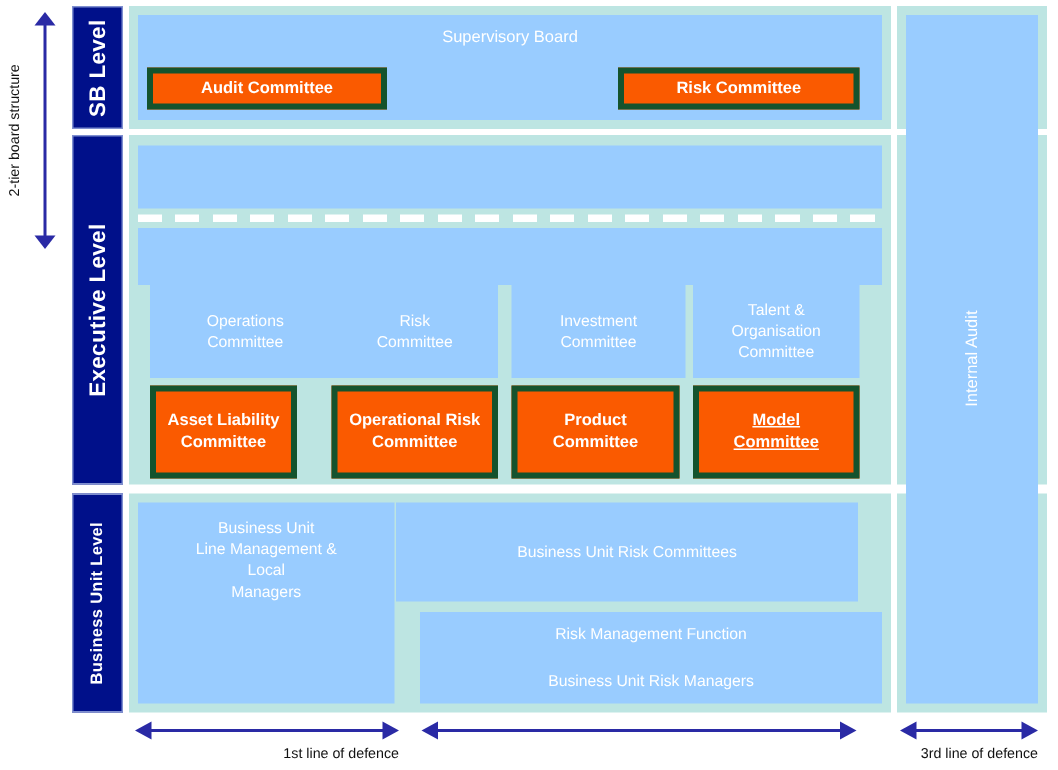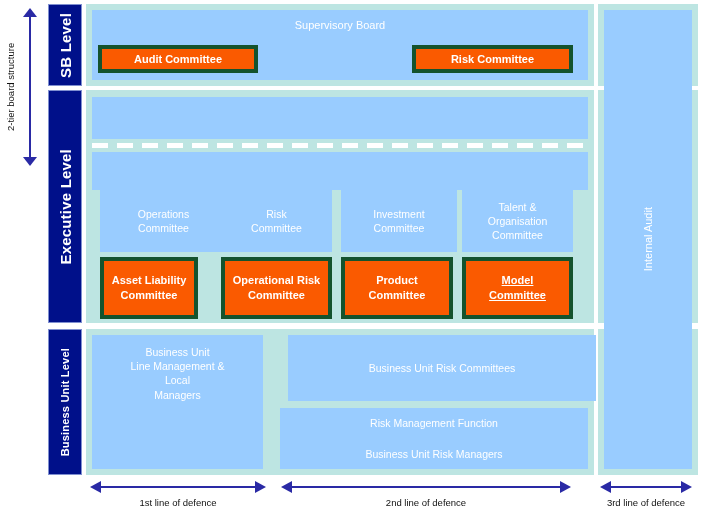--- a/index.html
+++ b/index.html
@@ -106,36 +106,36 @@
   
   .exec-o{top:257px;height:62px;font-size:11px;}
   #o-asset{left:100px;width:98px;}
   #o-oprisk{left:221px;width:111px;}
   #o-product{left:341px;width:112px;}
   #o-model{left:462px;width:111px;text-decoration:underline;}
 
   
   #bu-line-mgmt{left:92px;top:335px;width:171px;height:134px;font-size:10.5px;font-weight:normal;
      align-items:flex-start;padding-top:10px;}
-  #bu-risk-committees{left:288px;top:335px;width:308px;height:66px;font-size:10.5px;font-weight:normal;}
+  #bu-risk-committees{left:264px;top:335px;width:308px;height:66px;font-size:10.5px;font-weight:normal;}
   #bu-rmf{left:280px;top:408px;width:308px;height:61px;font-size:10.5px;font-weight:normal;
      flex-direction:column;justify-content:center;gap:16px;}
 
   
   #internal-audit{left:604px;top:10px;width:88px;height:459px;font-size:11px;font-weight:normal;}
   #internal-audit span{writing-mode:vertical-rl;transform:rotate(180deg);white-space:nowrap;}
 
   
   .defence{position:absolute;height:34px;}
   .defence .ln{position:absolute;left:10px;right:10px;top:7px;height:2px;background:#2A2AA5;}
   .defence .ar-l,.defence .ar-r{position:absolute;top:2px;width:0;height:0;
      border-top:6px solid transparent;border-bottom:6px solid transparent;}
   .defence .ar-l{left:0;border-right:11px solid #2A2AA5;}
   .defence .ar-r{right:0;border-left:11px solid #2A2AA5;}
-  .defence .dlabel{position:absolute;left:0;right:0;top:18px;text-align:center;
+  .defence .dlabel{position:absolute;left:0;right:0;top:18px;text-align:right;
      font-size:9.5px;color:#111111;white-space:nowrap;}
   #def-1{left:90px;top:479px;width:176px;}
   #def-2{left:281px;top:479px;width:290px;}
   #def-3{left:600px;top:479px;width:92px;}
 </style>
 </head>
 <body>
 
 <div class="canvas">
 
@@ -195,21 +195,20 @@
   <div class="defence" id="def-1">
     <div class="ar-l"></div>
     <div class="ln"></div>
     <div class="ar-r"></div>
     <div class="dlabel">1st line of defence</div>
   </div>
   <div class="defence" id="def-2">
     <div class="ar-l"></div>
     <div class="ln"></div>
     <div class="ar-r"></div>
-    <div class="dlabel">2nd line of defence</div>
   </div>
   <div class="defence" id="def-3">
     <div class="ar-l"></div>
     <div class="ln"></div>
     <div class="ar-r"></div>
     <div class="dlabel">3rd line of defence</div>
   </div>
 
 </div>
 

